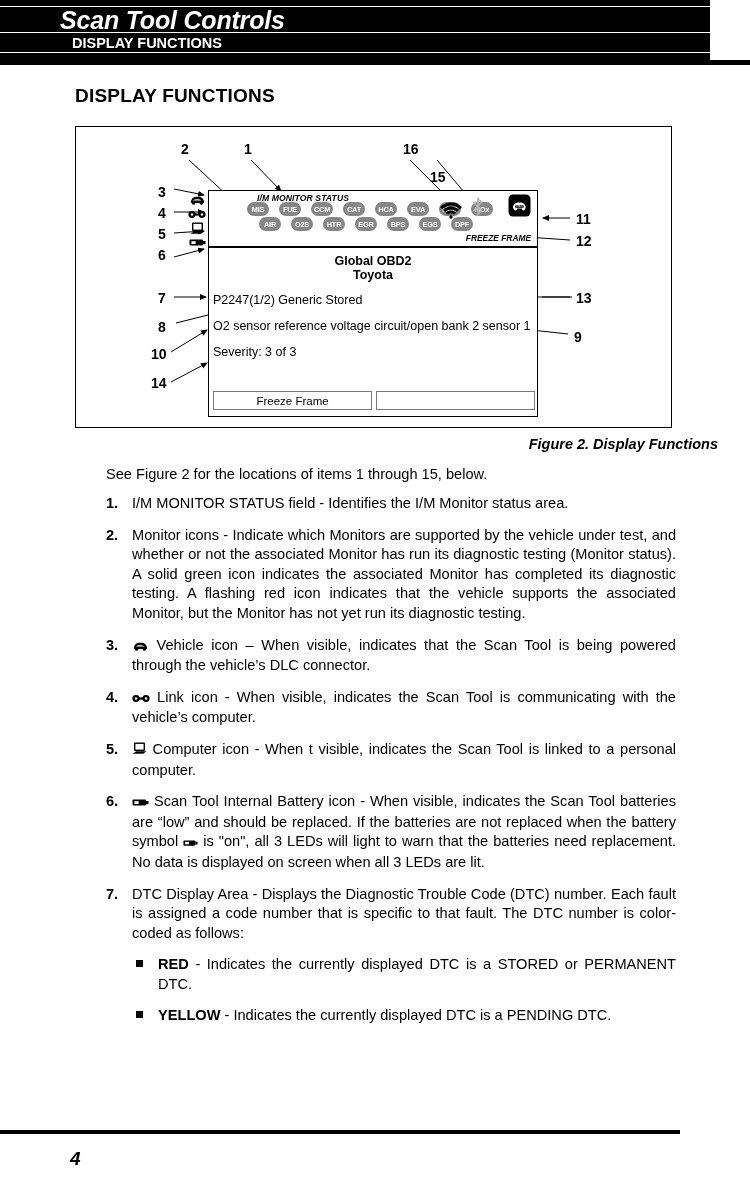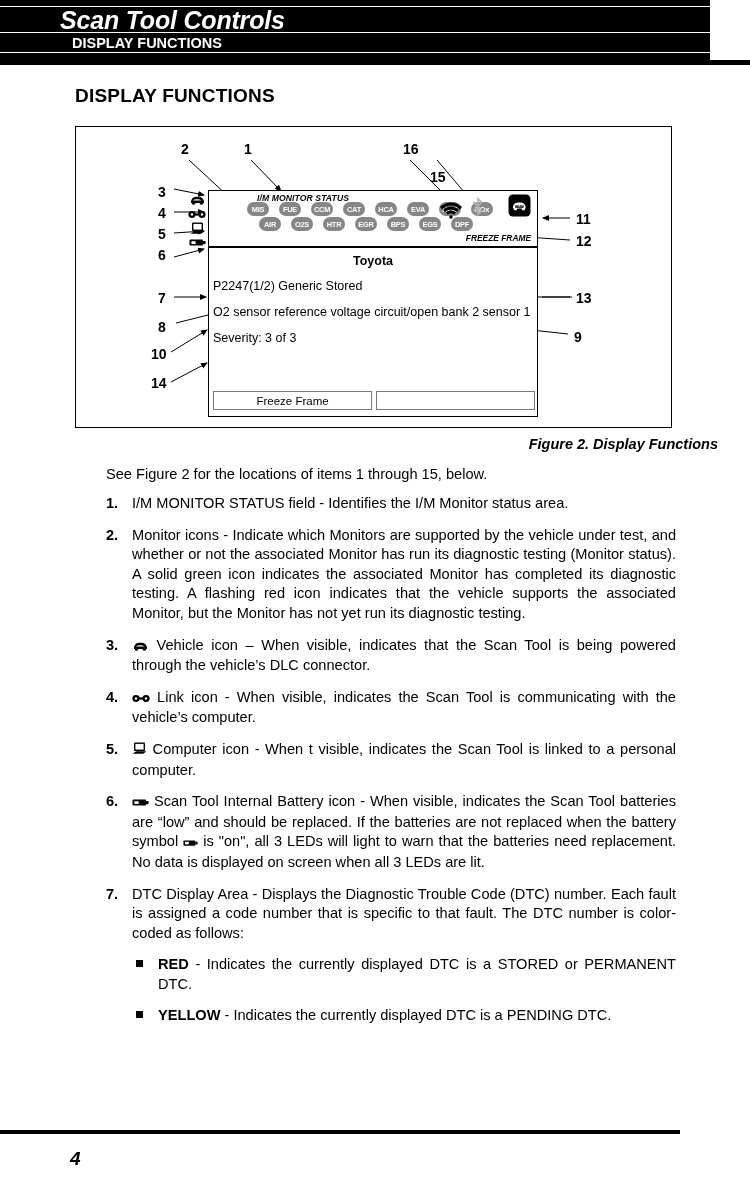--- a/index.html
+++ b/index.html
@@ -304,20 +304,21 @@
           <rect x="7.2" y="11.2" width="8.4" height="2.6" rx="0.6" fill="#000"></rect>
           <text x="11.4" y="13.3" font-size="2.6" fill="#fff" text-anchor="middle" font-family="Liberation Sans, sans-serif">OBD2</text>
         </svg>
       </div>
 
       <div class="freeze-lbl">FREEZE FRAME</div>
     </div>
 
     <div class="screen-body">
       <div class="veh-title">
+        <div>Global OBD2</div>
         <div>Toyota</div>
       </div>
       <div class="dtc-line">P2247(1/2) Generic Stored</div>
       <div class="desc-line">O2 sensor reference voltage circuit/open bank 2 sensor 1</div>
       <div class="sev-line">Severity: 3 of 3</div>
 
       <div class="softkeys">
         <div class="softkey">Freeze Frame</div>
         <div class="softkey"></div>
       </div>

